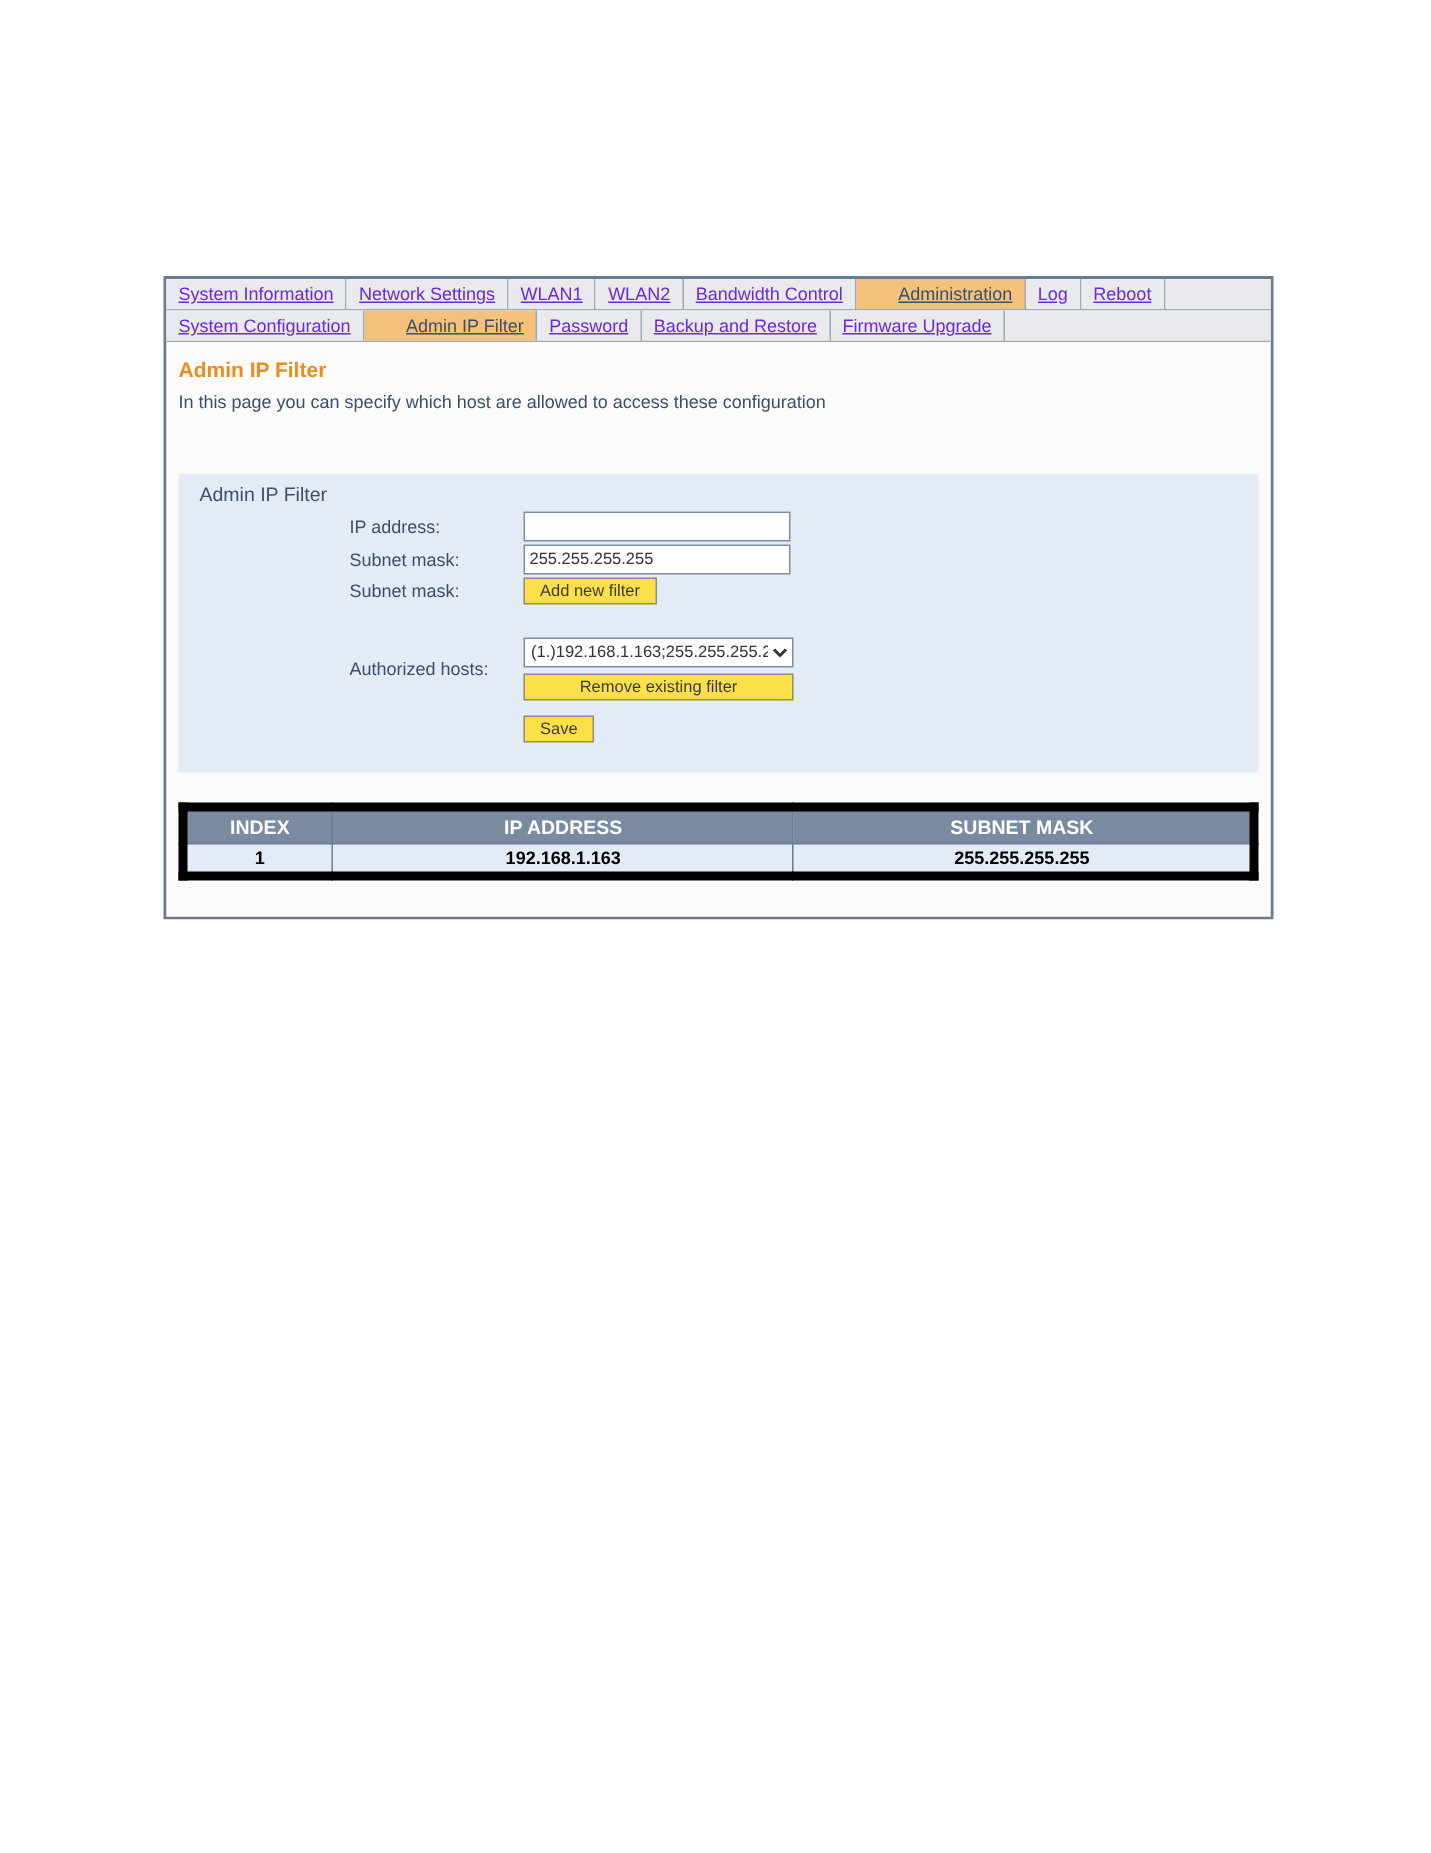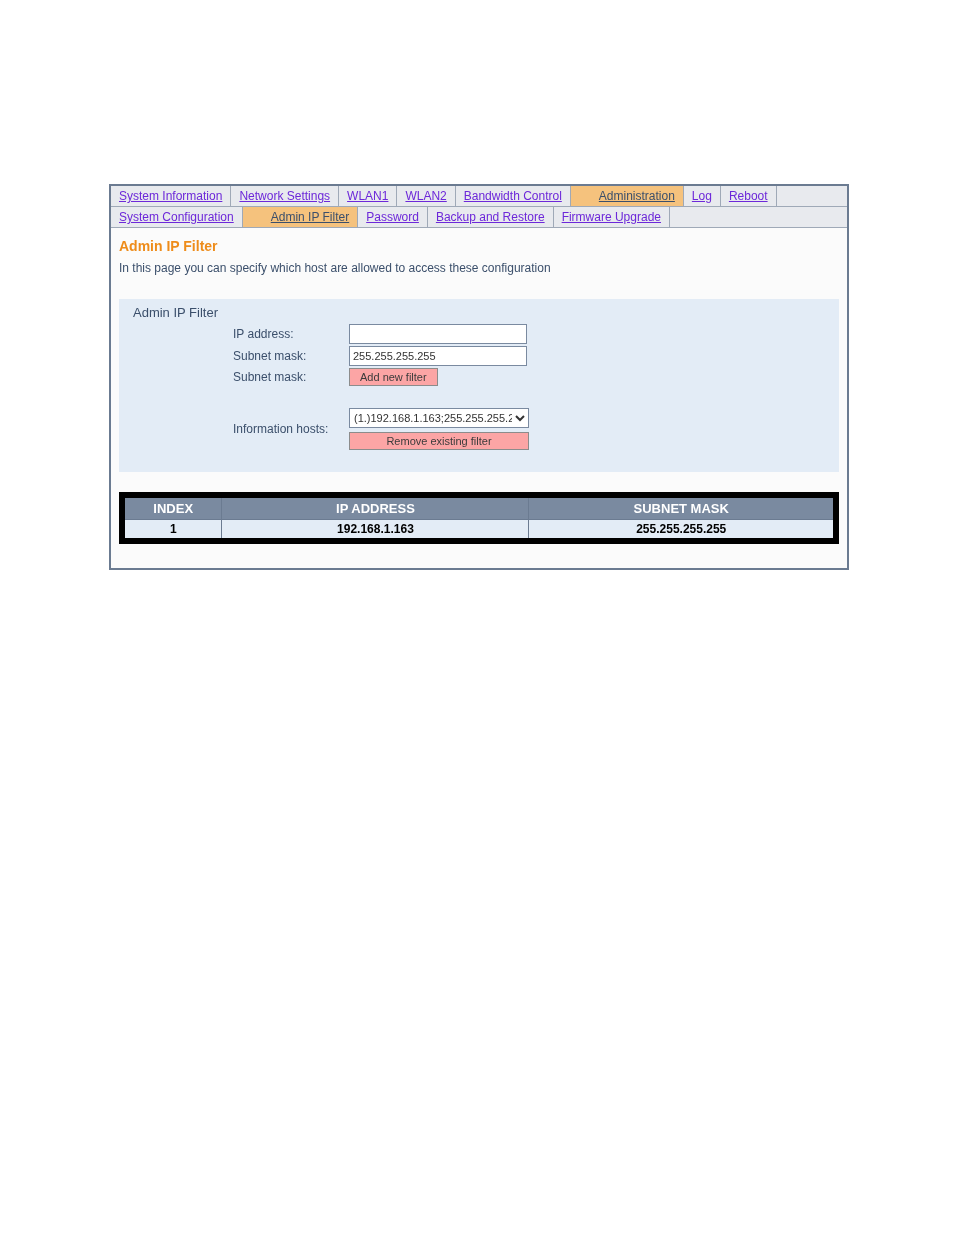--- a/index.html
+++ b/index.html
@@ -43,21 +43,21 @@
   }
   .section-title {
     color: #ee8c1a;
     font-weight: bold;
     font-size: 14px;
     margin: 2px 0 6px 0;
   }
   .desc {
     color: #3b4f6b;
     line-height: 1.4;
-    margin-bottom: 22px;
+    margin-bottom: 39px;
   }
   .form-block {
     background: #e3ecf6;
     padding: 6px 10px 20px 10px;
     margin: 0 0 20px 0;
   }
   .form-heading {
     color: #3b4f6b;
     font-size: 13px;
     margin: 0 0 4px 4px;
@@ -90,21 +90,21 @@
   }
   select {
     width: 180px;
     height: 20px;
     border: 1px solid #7a8aa0;
     font-size: 11px;
     background: #ffffff;
     color: #333;
   }
   button {
-    background: #fca5a5;
+    background: #fde047;
     border: 1px solid #8c8c8c;
     color: #3b3b3b;
     font-size: 11px;
     padding: 2px 10px;
     cursor: pointer;
   }
   .spacer-row {
     height: 18px;
   }
   .save-row {
@@ -182,29 +182,32 @@
       </div>
 
       <div class="form-row">
         <div class="form-label">Subnet mask:</div>
         <button>Add new filter</button>
       </div>
 
       <div class="spacer-row"></div>
 
       <div class="form-row">
-        <div class="form-label">Information hosts:</div>
+        <div class="form-label">Authorized hosts:</div>
         <div class="form-field-col">
           <select>
             <option>(1.)192.168.1.163;255.255.255.255</option>
           </select>
           <button>Remove existing filter</button>
         </div>
       </div>
 
+      <div class="save-row">
+        <button>Save</button>
+      </div>
     </div>
 
     <table class="data">
       <thead>
         <tr>
           <th style="width:14%">INDEX</th>
           <th style="width:43%">IP ADDRESS</th>
           <th style="width:43%">SUBNET MASK</th>
         </tr>
       </thead>

